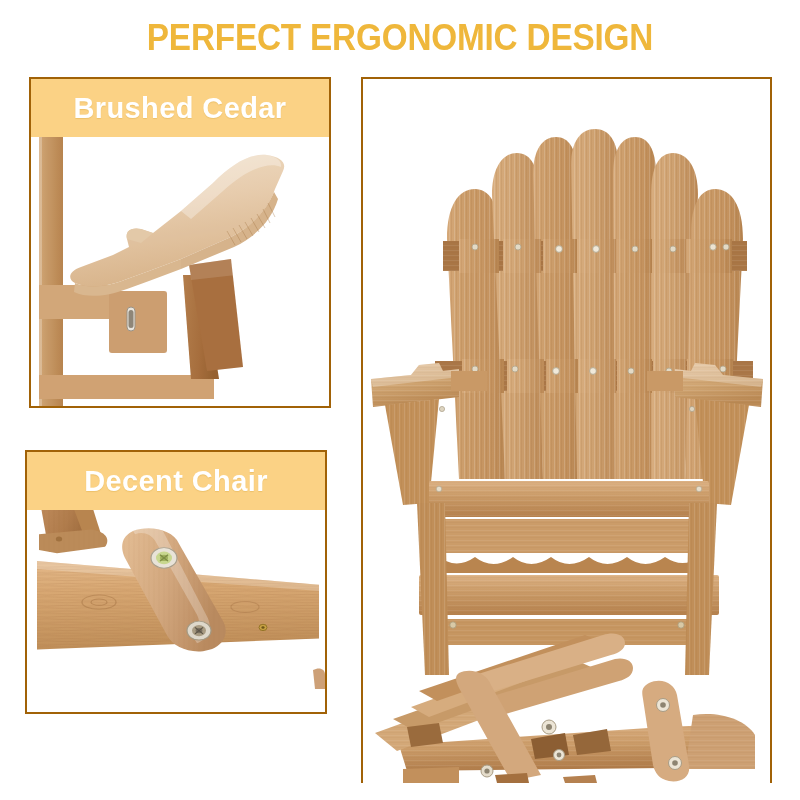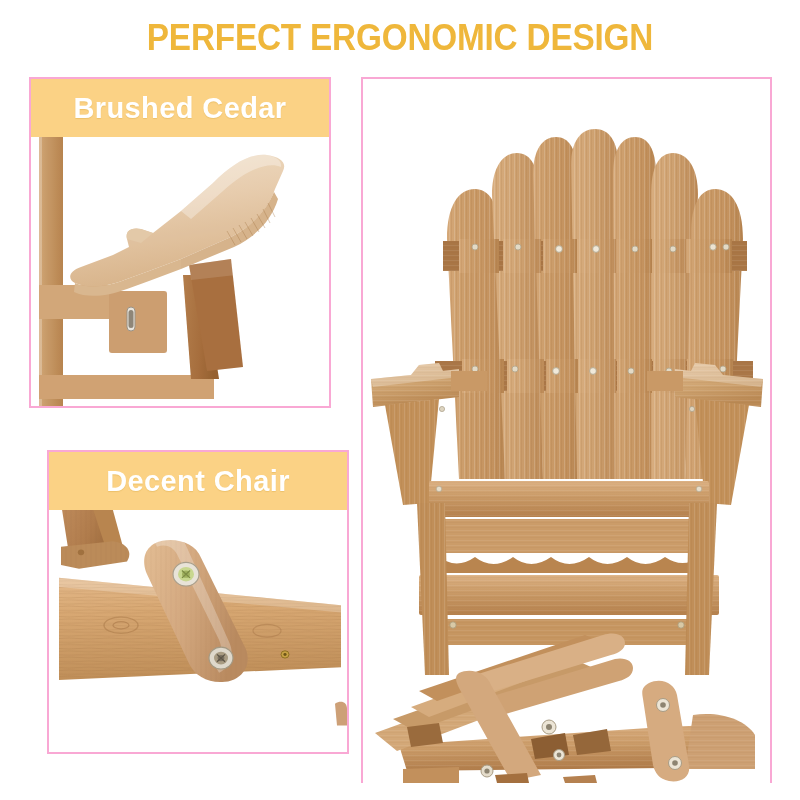--- a/index.html
+++ b/index.html
@@ -20,25 +20,25 @@
     line-height:40px;
     font-weight:bold;
     letter-spacing:-0.2px;
     color:#EFB73B;
     transform:scaleX(0.90);
     transform-origin:center top;
     white-space:nowrap;
   }
 
   
-  .panel{ position:absolute; border:2px solid #f9a8d4; background:#22c55e; overflow:hidden; }
+  .panel{ position:absolute; border:2px solid #a16207; background:#22c55e; overflow:hidden; }
   .panel-noborder-bottom{ border-bottom:none; }
 
   #panel-cedar { left:29px;  top:77px;  width:302px; height:331px; }
-  #panel-chair { left:47px;  top:450px; width:302px; height:304px; }
+  #panel-chair { left:25px;  top:450px; width:302px; height:264px; }
   #panel-main  { left:361px; top:77px;  width:411px; height:706px; border-bottom:none; }
 
   .panel-banner{
     position:absolute; left:0; top:0; width:100%;
     height:58px;
     background:#FBD285;
     display:flex; align-items:center; justify-content:center;
     z-index:6;
   }
   .panel-banner-label{

